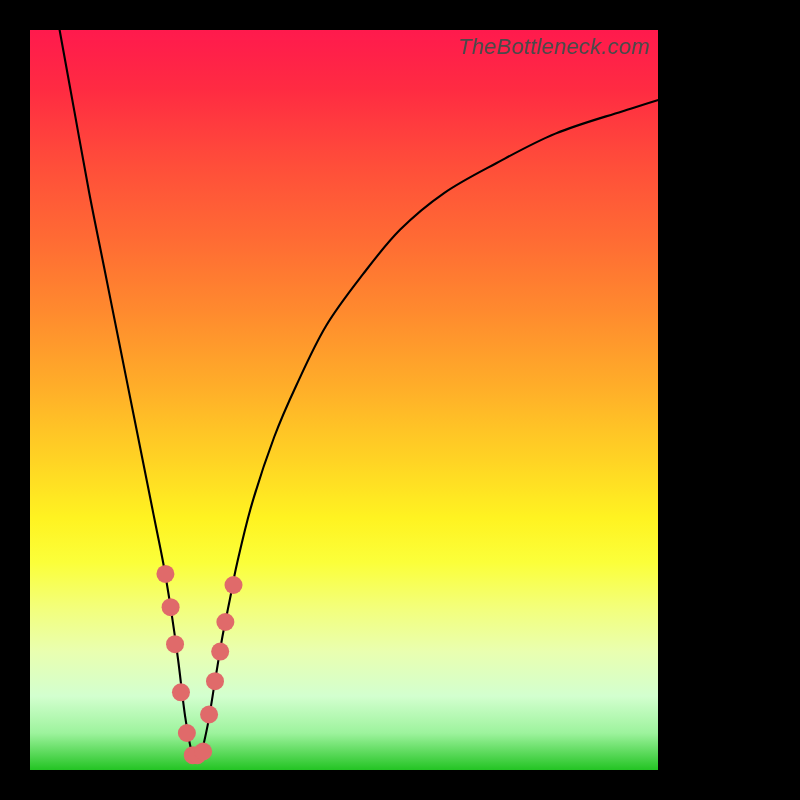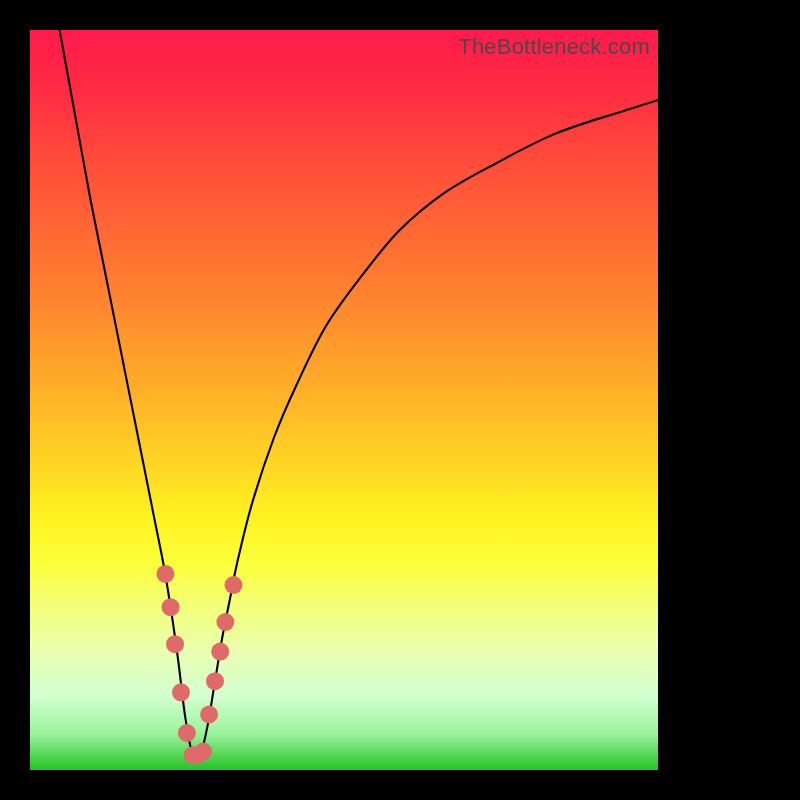--- a/index.html
+++ b/index.html
@@ -34,20 +34,21 @@
       #ffad29 48%,
       #ffd324 58%,
       #fff321 66%,
       #fbff3a 72%,
       #f3ff7a 78%,
       #e9ffb0 84%,
       #d3ffcf 90%,
       #9df39d 95%,
       #23c423 100%
     );
+    font-style: italic;
   }
   .watermark {
     position: absolute;
     top: 4px;
     right: 8px;
     color: #4a4a4a;
     font-size: 22px;
     font-weight: 500;
     letter-spacing: 0.2px;
     user-select: none;

